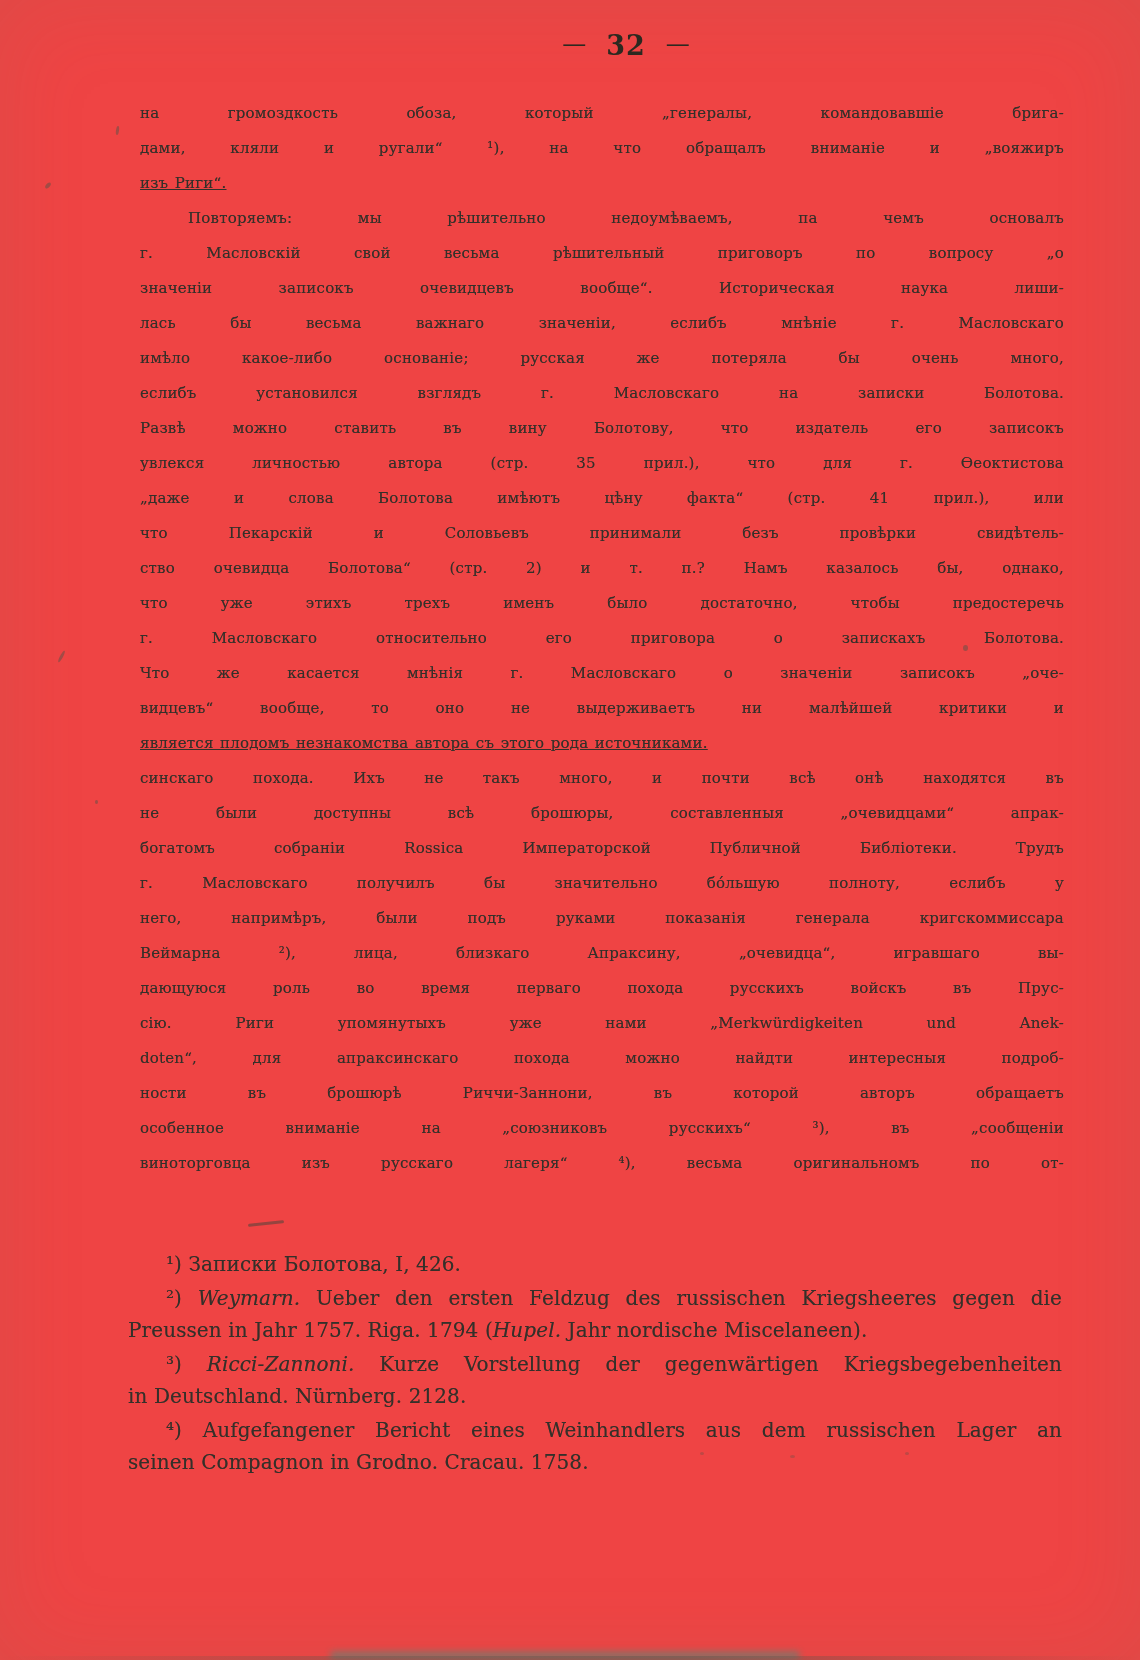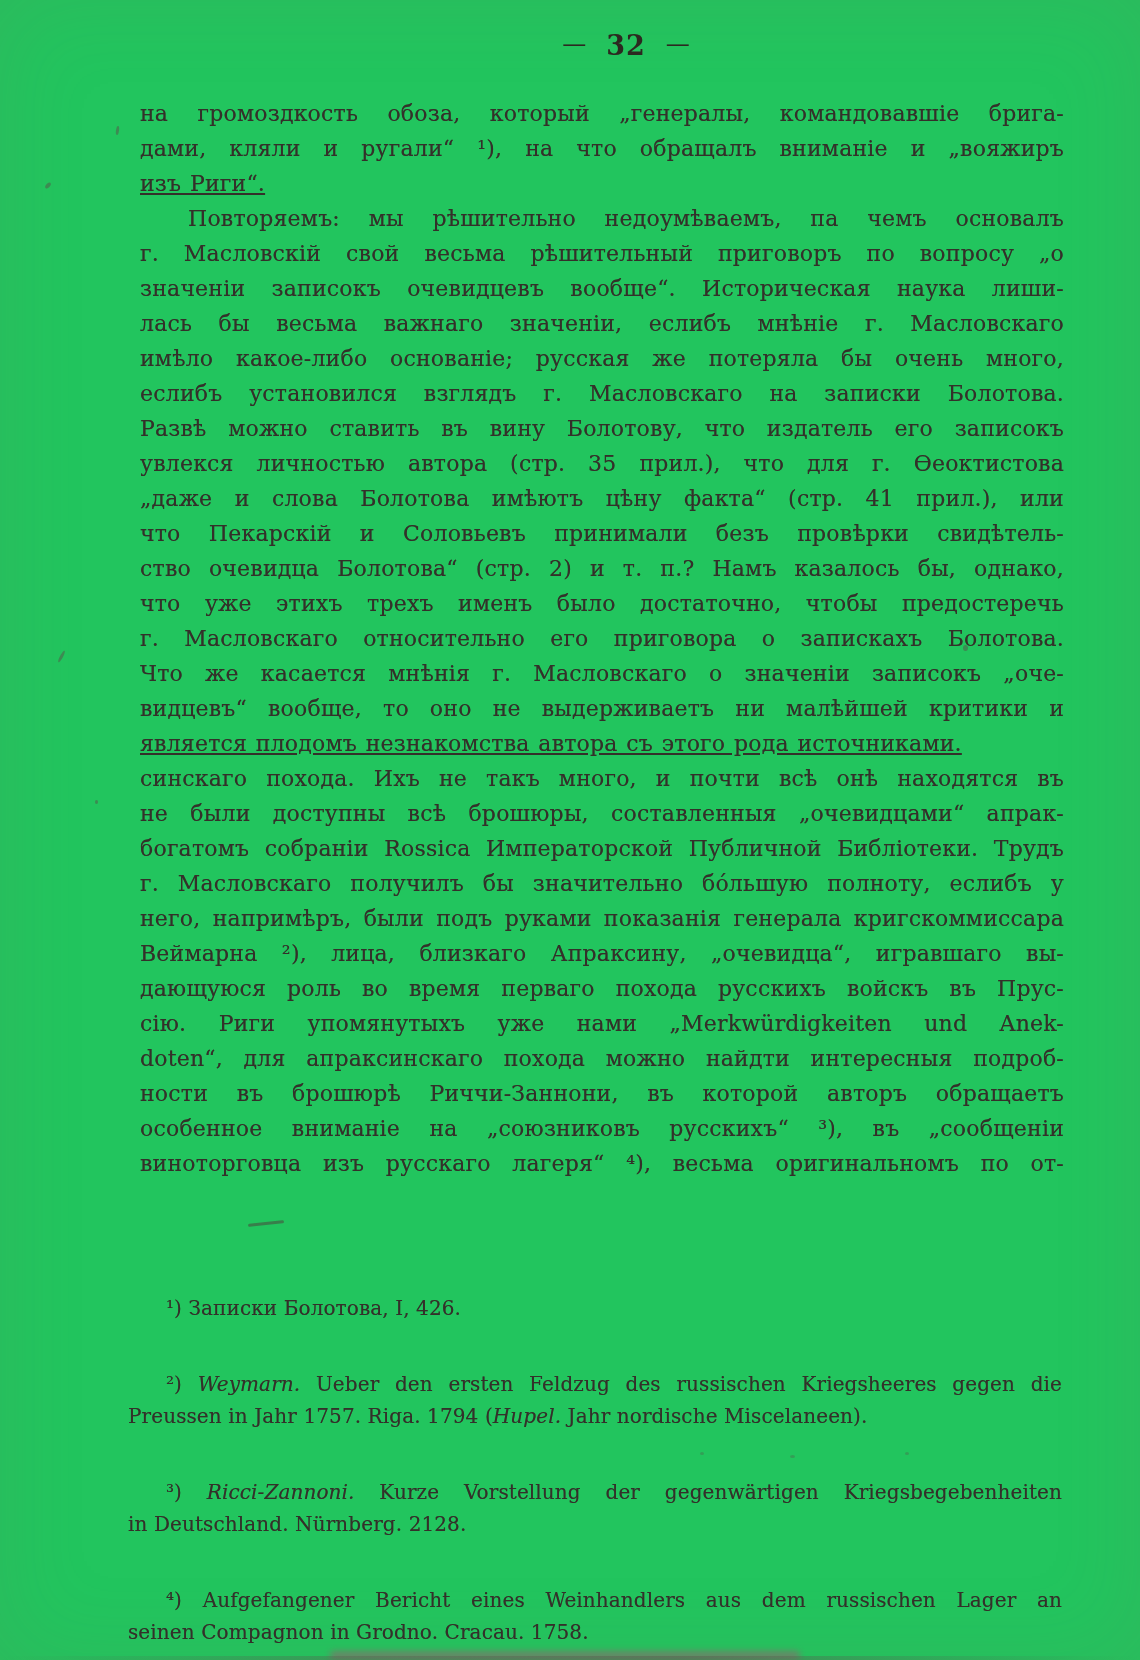--- a/index.html
+++ b/index.html
@@ -8,55 +8,55 @@
     width: 1140px; height: 1660px;
     background: #e8e4d8;
     font-family: "DejaVu Serif", "Liberation Serif", serif;
   }
   .page {
     position: relative;
     width: 1140px; height: 1660px;
     overflow: hidden;
     color: #34302a;
     background: radial-gradient(ellipse 120% 100% at 50% 45%, #f5f1e6 0%, #f2edе0 60%, #f1ecdf 70%, #eae4d4 100%);
-    background-color: #22c55e;
+    background-color: #ef4444;
     box-shadow: inset 0 0 90px rgba(120,110,90,0.14);
   }
   .page-header {
     position: absolute; top: 30px; left: 112px; right: 0;
     text-align: center; color: #2c2920;
     white-space: nowrap;
   }
   .dash { font-size: 24px; vertical-align: 3px; }
   .page-num { font-size: 27px; font-weight: bold; margin: 0 20px; letter-spacing: 1px; }
 
   .page-body {
     position: absolute; left: 140px; top: 96px; width: 924px;
     text-shadow: 0 0 0.5px rgba(52,48,40,0.55);
   }
   .line {
-    font-size: 22px; line-height: 35px;
+    font-size: 15px; line-height: 35px;
     text-align: justify; text-align-last: justify;
     letter-spacing: 0.2px; word-spacing: 1.5px;
     white-space: normal;
   }
   .line.end { text-align-last: left; text-decoration: underline; }
   .paragraph.indent .line.first { text-indent: 48px; }
 
   .sep-mark {
     position: absolute; left: 248px; top: 1222px;
     width: 36px; height: 3px; background: #4a463c;
     opacity: 0.55; transform: rotate(-6deg); border-radius: 2px;
   }
 
   .footnotes {
     position: absolute; left: 128px; top: 1248px; width: 934px;
     text-shadow: 0 0 0.4px rgba(52,48,40,0.5);
   }
-  .footnote { margin-bottom: 2px; margin-top: 44px; }
+  .footnote { margin-bottom: 2px; }
   .fline {
     font-size: 20px; line-height: 32px;
     text-align: justify; text-align-last: justify;
     letter-spacing: 0.1px;
   }
   .fline.end { text-align-last: left; }
   .fline.first { text-indent: 38px; }
   .it { font-style: italic; }
 
   .artifact { position: absolute; background: #575248; border-radius: 50%; opacity: 0.5; }

